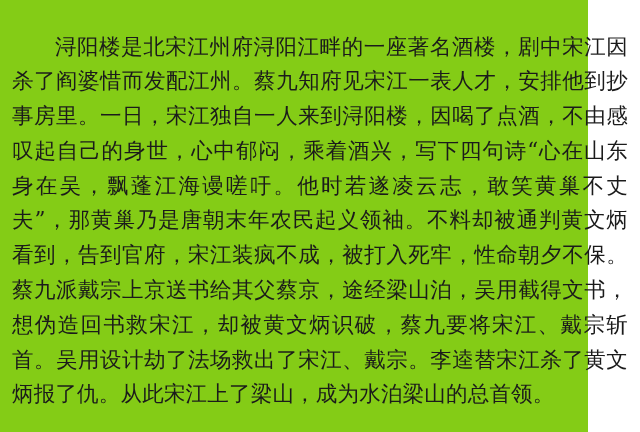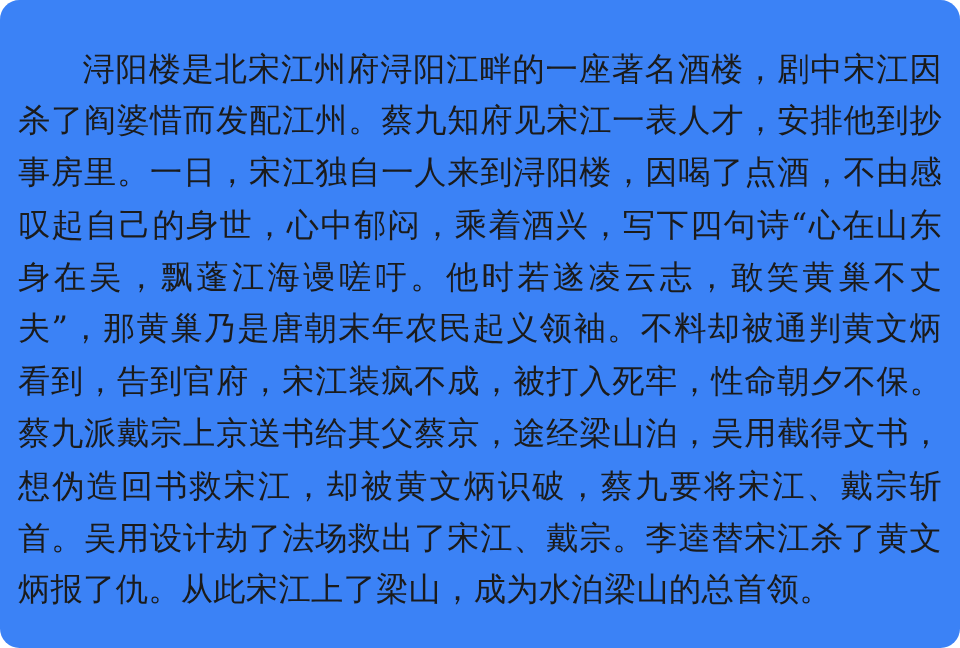--- a/index.html
+++ b/index.html
@@ -8,25 +8,24 @@
   }
   body {
     width: 640px;
     height: 432px;
     background: #ffffff;
     font-family: "DejaVu Serif", serif;
     overflow: hidden;
   }
   .page {
     position: relative;
-    width: 640px;
+    width: 588px;
     height: 432px;
-    background: #3b82f6;
+    background: #84cc16;
     box-sizing: border-box;
-    border-radius: 13px;
   }
   .passage {
     position: absolute;
     left: 12px;
     top: 8px;
     width: 616px;
     font-family: "DejaVu Serif", serif;
     font-size: 21.5px;
     line-height: 34.8px;
     color: #1b1b1b;

